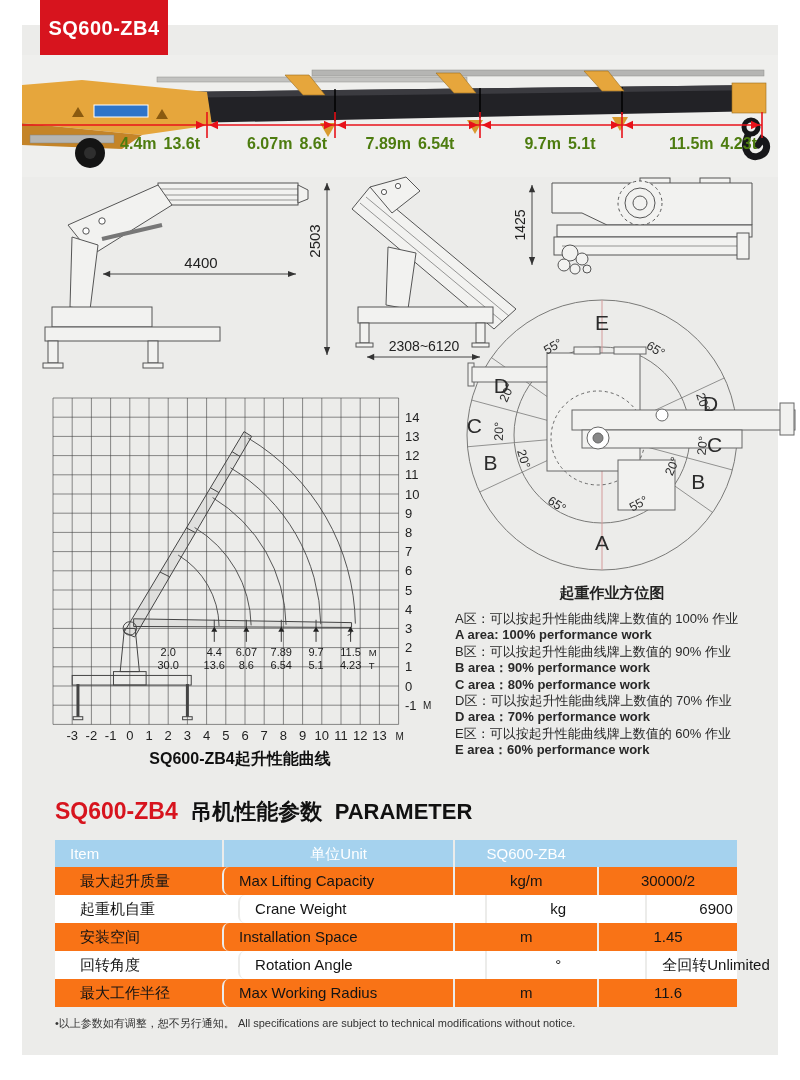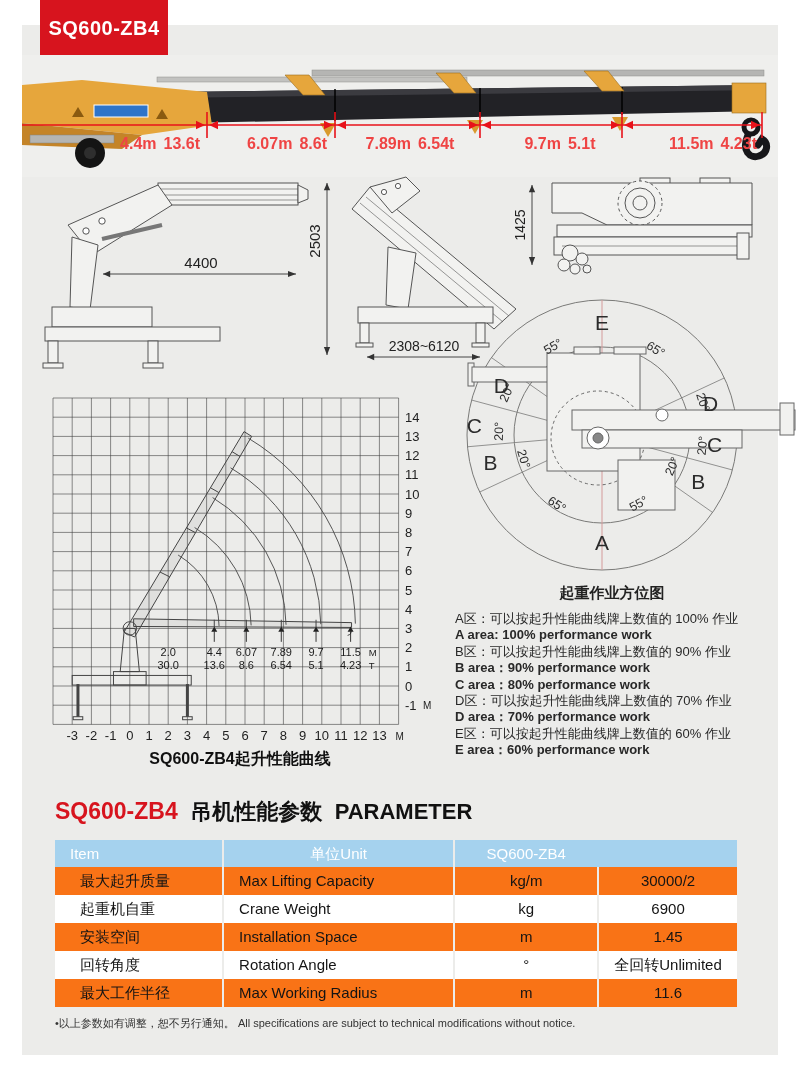--- a/index.html
+++ b/index.html
@@ -4,21 +4,21 @@
 <style>
   html,body{margin:0;padding:0;background:#fff;}
   .page{position:relative;width:800px;height:1080px;background:#fff;overflow:hidden;
         font-family:"Liberation Sans","DejaVu Sans",sans-serif;color:#1c1c1c;}
   .content-bg{position:absolute;left:22px;top:25px;width:756px;height:1030px;background:#ececea;}
   .badge{position:absolute;left:40px;top:0;width:128px;height:55px;background:#d7141e;
          color:#fff;font-size:20px;font-weight:bold;text-align:center;line-height:57px;letter-spacing:.5px;}
   .photo{position:absolute;left:22px;top:55px;width:756px;height:122px;}
   .photo svg{position:absolute;left:0;top:0;}
   .dim-label{position:absolute;top:80px;width:140px;text-align:center;font-size:16px;
-             font-weight:600;color:#ef4444;white-space:nowrap;}
+             font-weight:600;color:#4d7c0f;white-space:nowrap;}
   .dim-label .cap{margin-left:7px;}
   .drawings{position:absolute;left:40px;top:175px;}
   .rotation{position:absolute;left:460px;top:283px;}
   .rotation-caption{position:absolute;left:472px;top:584px;width:280px;text-align:center;
                     font-size:15px;font-weight:bold;color:#222;}
   .chart{position:absolute;left:45px;top:396px;}
   .chart-title{position:absolute;left:45px;top:749px;width:390px;text-align:center;
                font-size:16px;font-weight:600;color:#111;}
   .zone-notes{position:absolute;left:455px;top:611px;width:330px;}
   .zone-notes .cn{font-size:13px;line-height:16.4px;color:#282828;}
@@ -27,24 +27,24 @@
   .param-heading .model{color:#d7141e;font-size:23px;}
   .param-heading .cn{color:#111;font-size:22px;margin-left:8px;}
   .param-heading .en{color:#111;font-size:22px;margin-left:8px;}
   .param-table{position:absolute;left:55px;top:840px;width:682px;}
   .t-row{display:grid;grid-template-columns:24.5% 33.9% 21.1% 20.5%;}
   .t-head{background:#a5d2ee;color:#fff;height:27px;}
   .t-head .cell{font-size:15px;line-height:27px;}
   .t-body{height:28px;}
   .t-body .cell{font-size:15px;line-height:28px;color:#141414;}
   .t-body.odd{background:#f97316;}
-  .t-body.even{background:#fff;}
+  .t-body.even{background:#fff;gap:16px;}
   .cell{white-space:nowrap;overflow:hidden;}
   .cell.c1{padding-left:25px;text-align:left;}
-  .cell.c2{padding-left:15px;text-align:left;}
+  .cell.c2{padding-left:15px;text-align:left;border-radius:7px;}
   .cell.c3,.cell.c4{text-align:center;}
   .cell+.cell{border-left:2px solid #ececea;}
   .footer-note{position:absolute;left:55px;top:1016px;width:700px;font-size:11px;color:#333;}
 </style>
 </head>
 <body>
 
 <div class="page">
   <div class="content-bg"></div>
 

